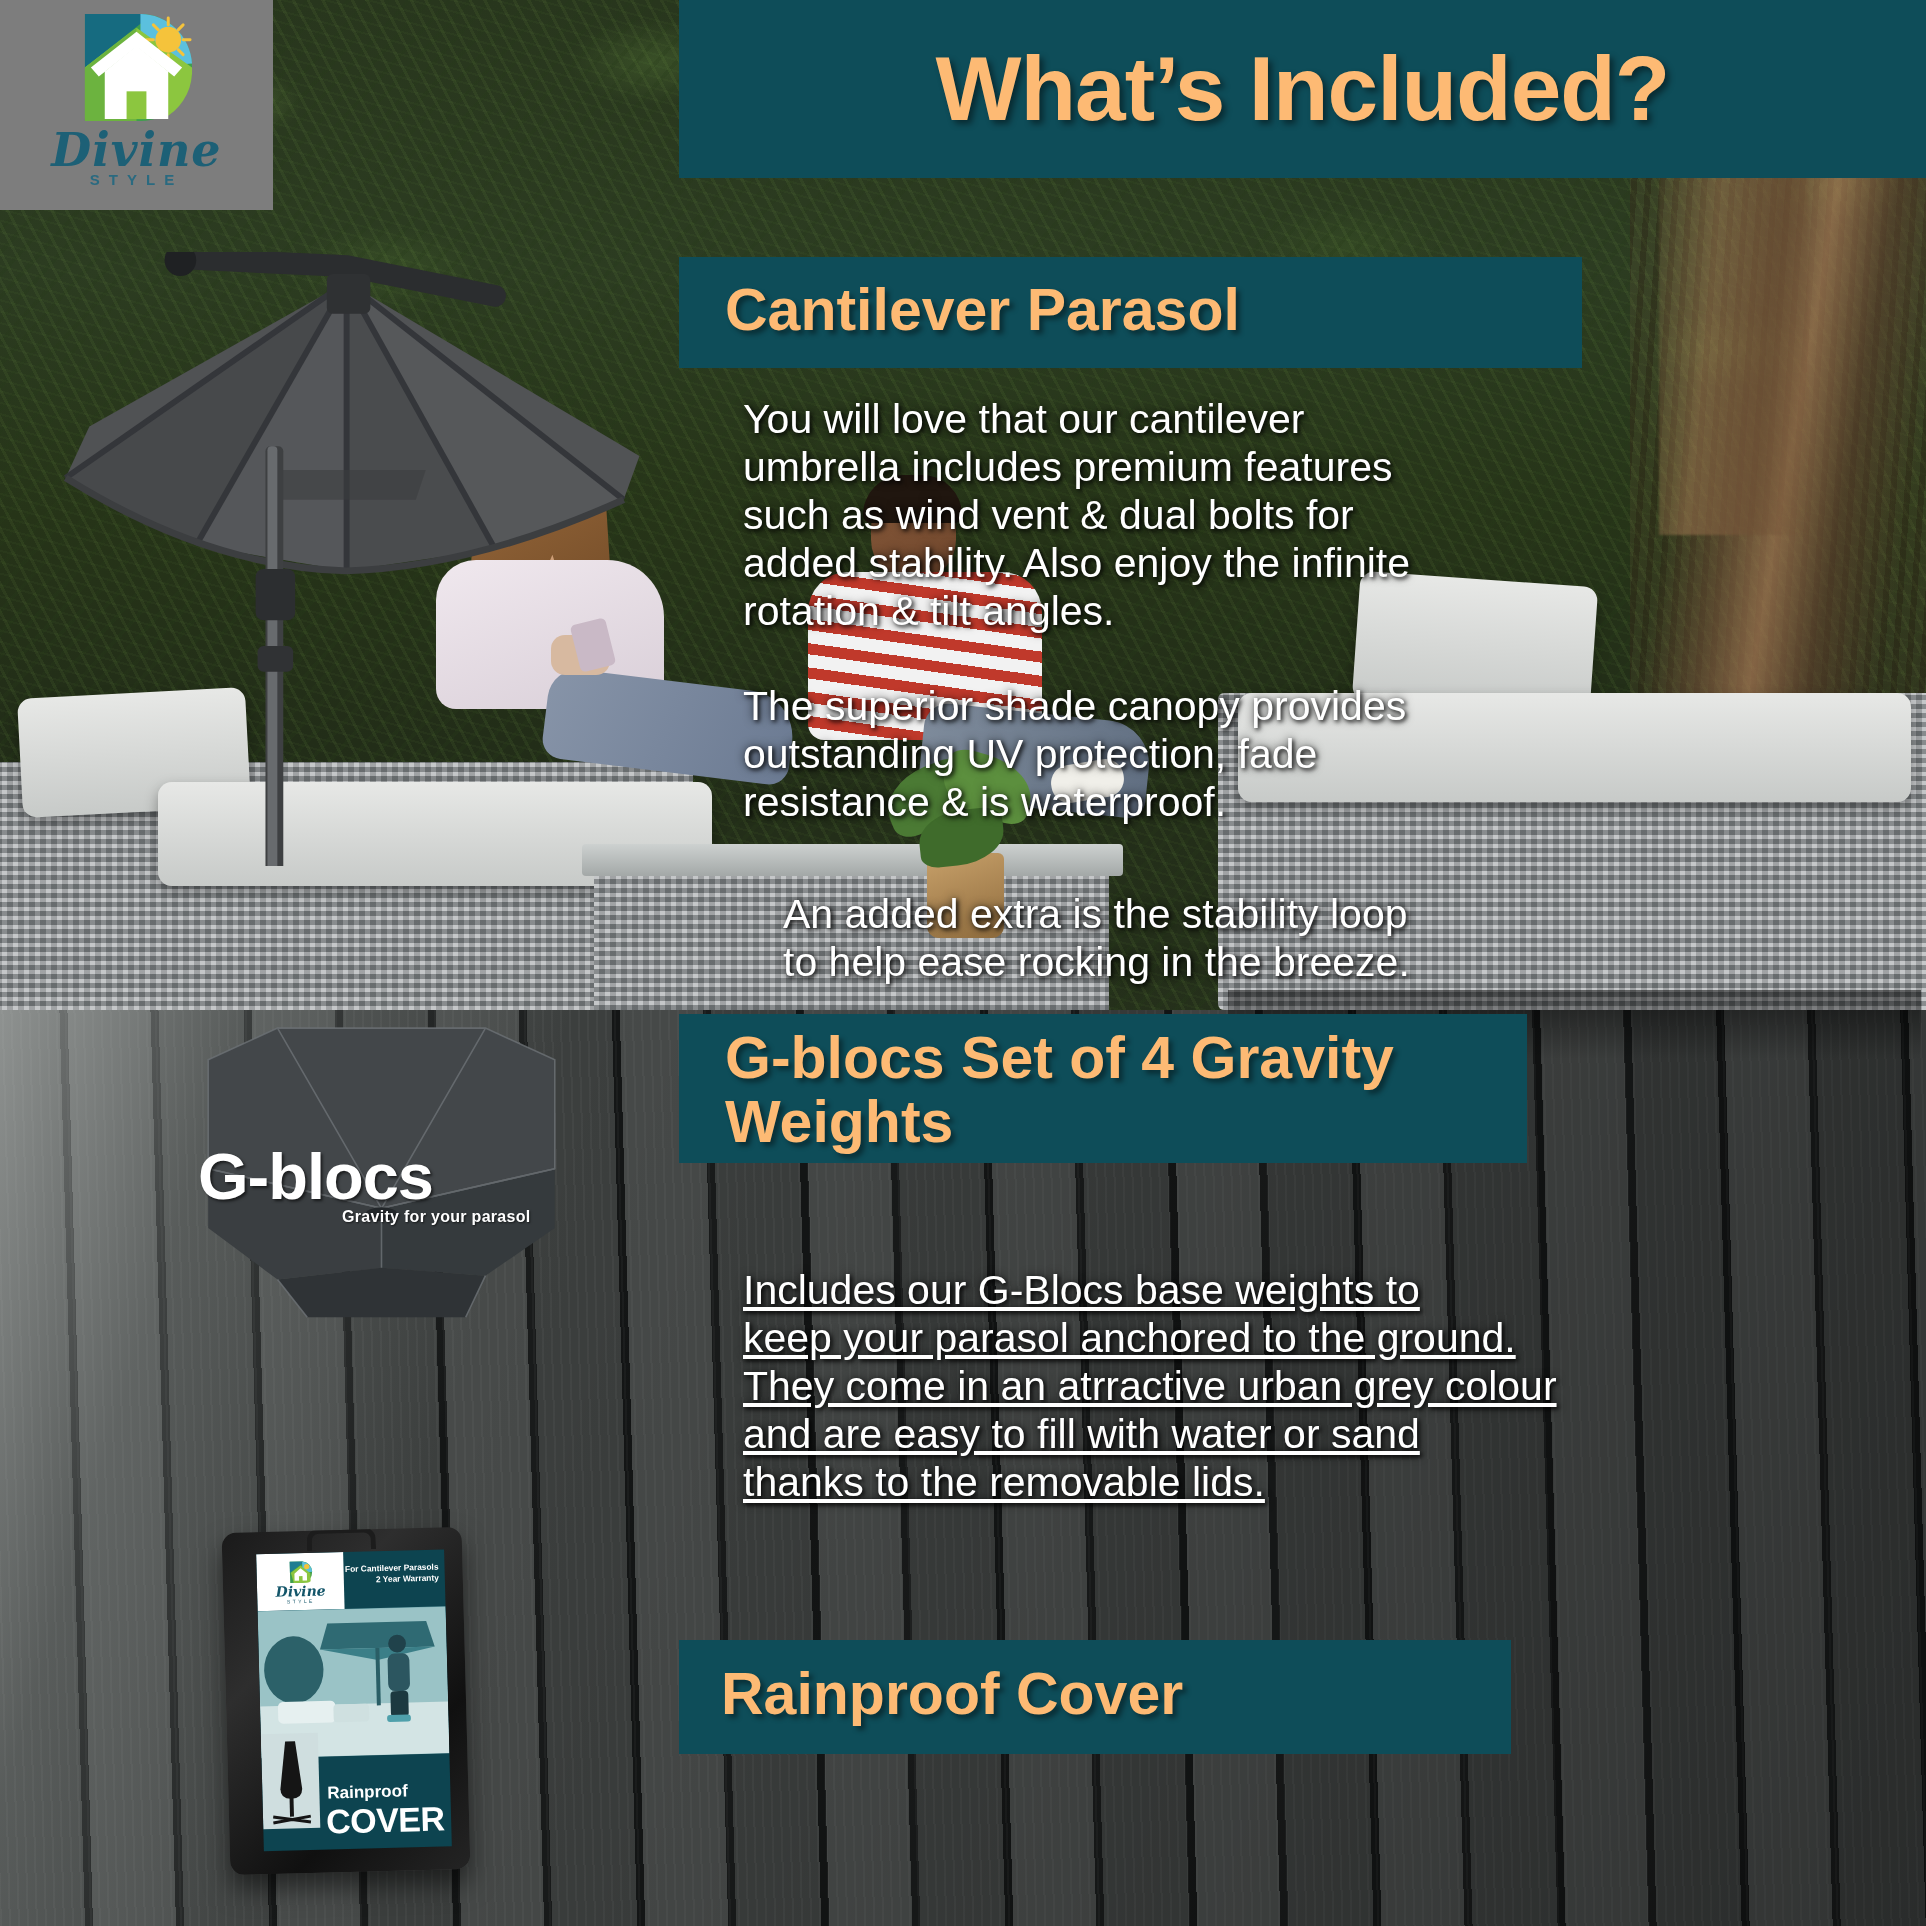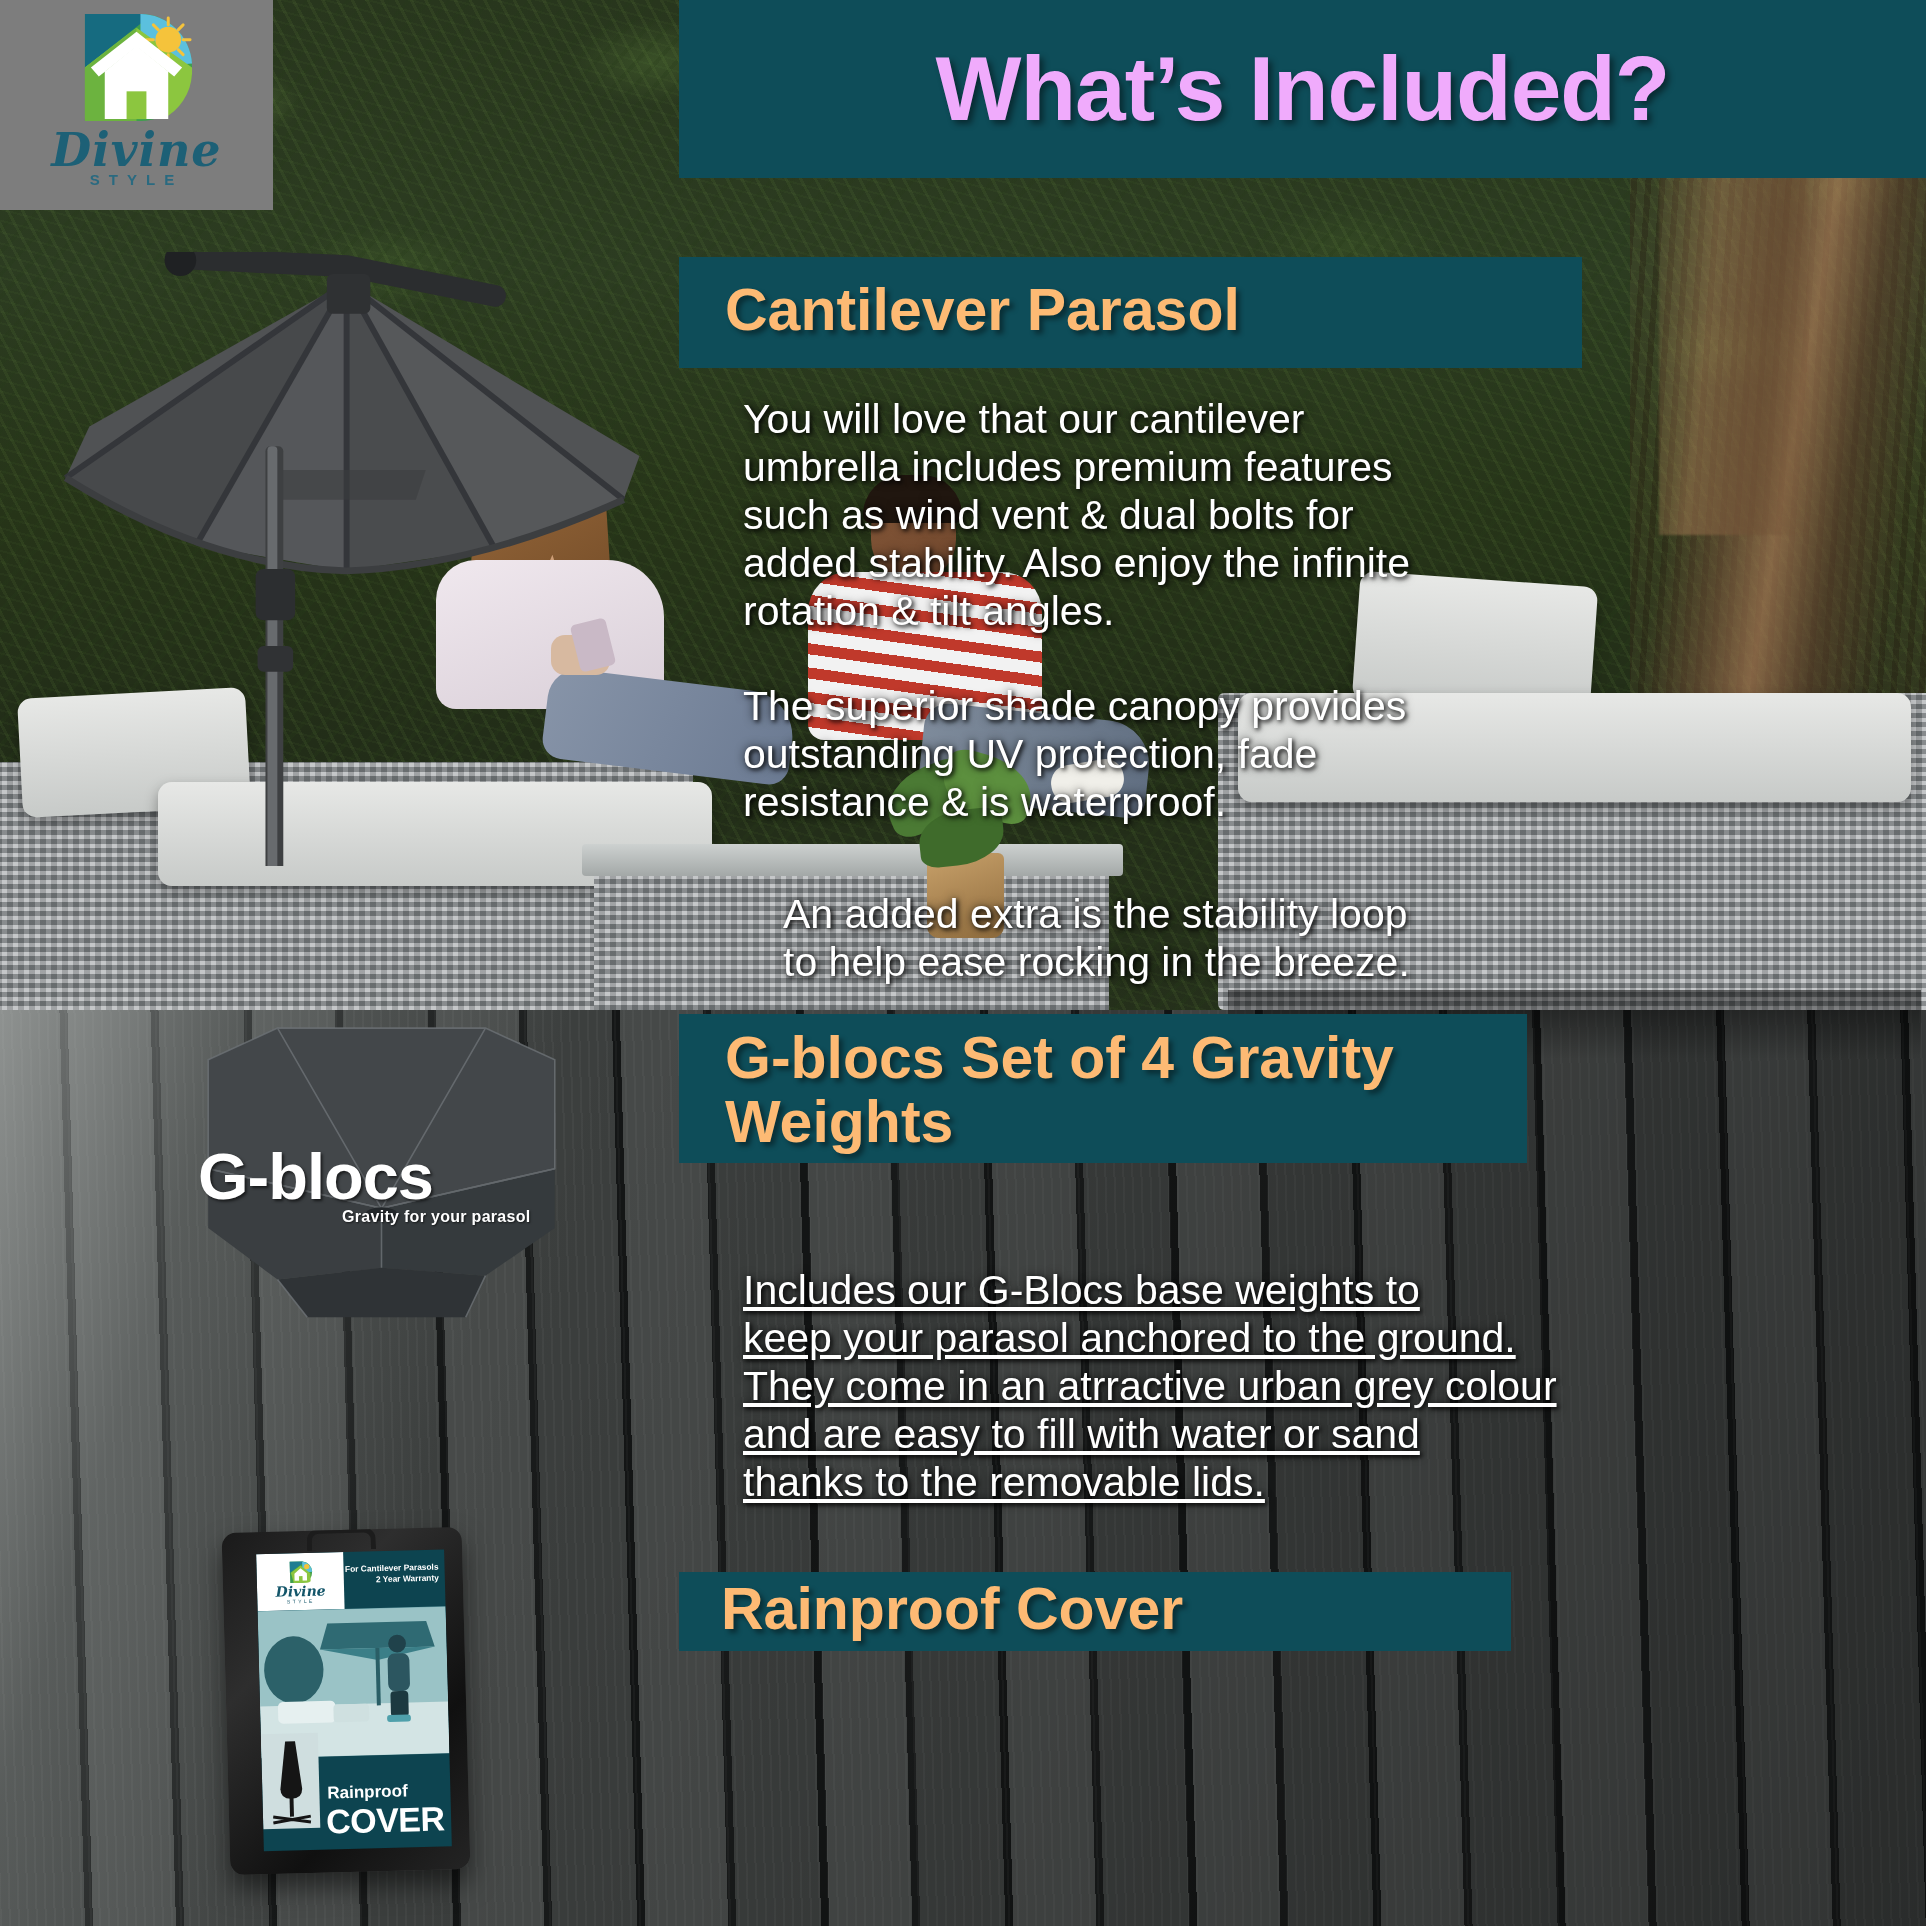--- a/index.html
+++ b/index.html
@@ -102,21 +102,21 @@
   .logo-style{
     font-size:15px;letter-spacing:9px;color:#2a6a80;margin-top:-2px;font-weight:600;
   }
 
   
   .title-band{
     position:absolute;left:679px;top:0;width:1247px;height:178px;
     background:#0e4d59;display:flex;align-items:center;justify-content:center;
   }
   .title-band h1{
-    margin:0;color:#f0abfc;font-size:91px;font-weight:bold;
+    margin:0;color:#fdba74;font-size:91px;font-weight:bold;
     letter-spacing:-1px;text-shadow:4px 4px 6px rgba(0,0,0,.45);
     font-stretch:condensed;
   }
 
   .sec-head{
     position:absolute;background:#0e4d59;color:#fdba74;
     display:flex;align-items:center;
     padding:10px 34px 14px 46px;
   }
   .sec-head span{
@@ -387,18 +387,18 @@
 
   <div class="sec-head" style="left:679px;top:1014px;width:848px;height:149px;align-items:center;padding-top:18px;">
     <span>G-blocs Set of 4 Gravity Weights</span>
   </div>
   <div class="body-text" style="left:743px;top:1267px;width:1139px;text-decoration:underline;">Includes our G-Blocs base weights to
 keep your parasol anchored to the ground.
 They come in an atrractive urban grey colour
 and are easy to fill with water or sand
 thanks to the removable lids.</div>
 
-  <div class="sec-head" style="left:679px;top:1572px;width:832px;height:79px;padding-left:42px;">
+  <div class="sec-head" style="left:679px;top:1640px;width:832px;height:114px;padding-left:42px;">
     <span>Rainproof Cover</span>
   </div>
 
 </div>
 
 
 </body></html>

